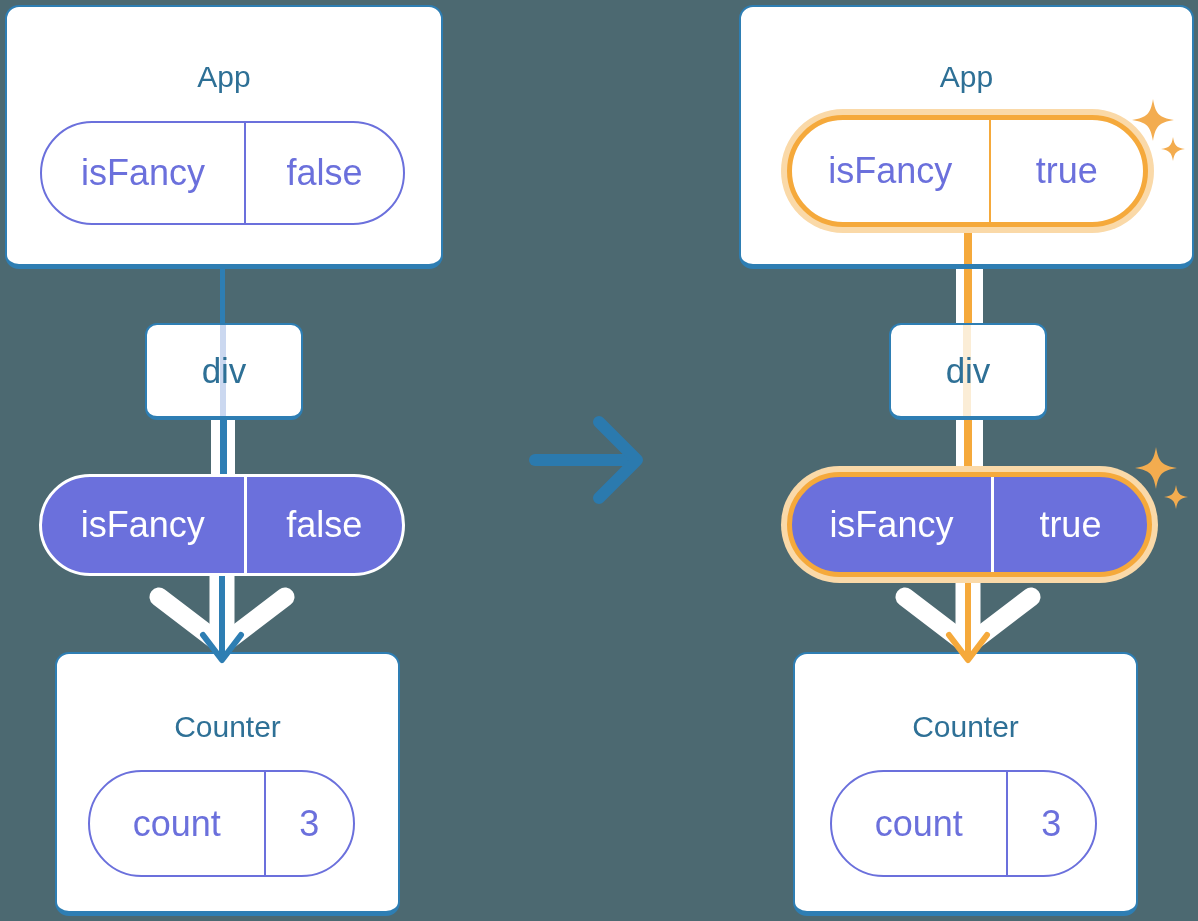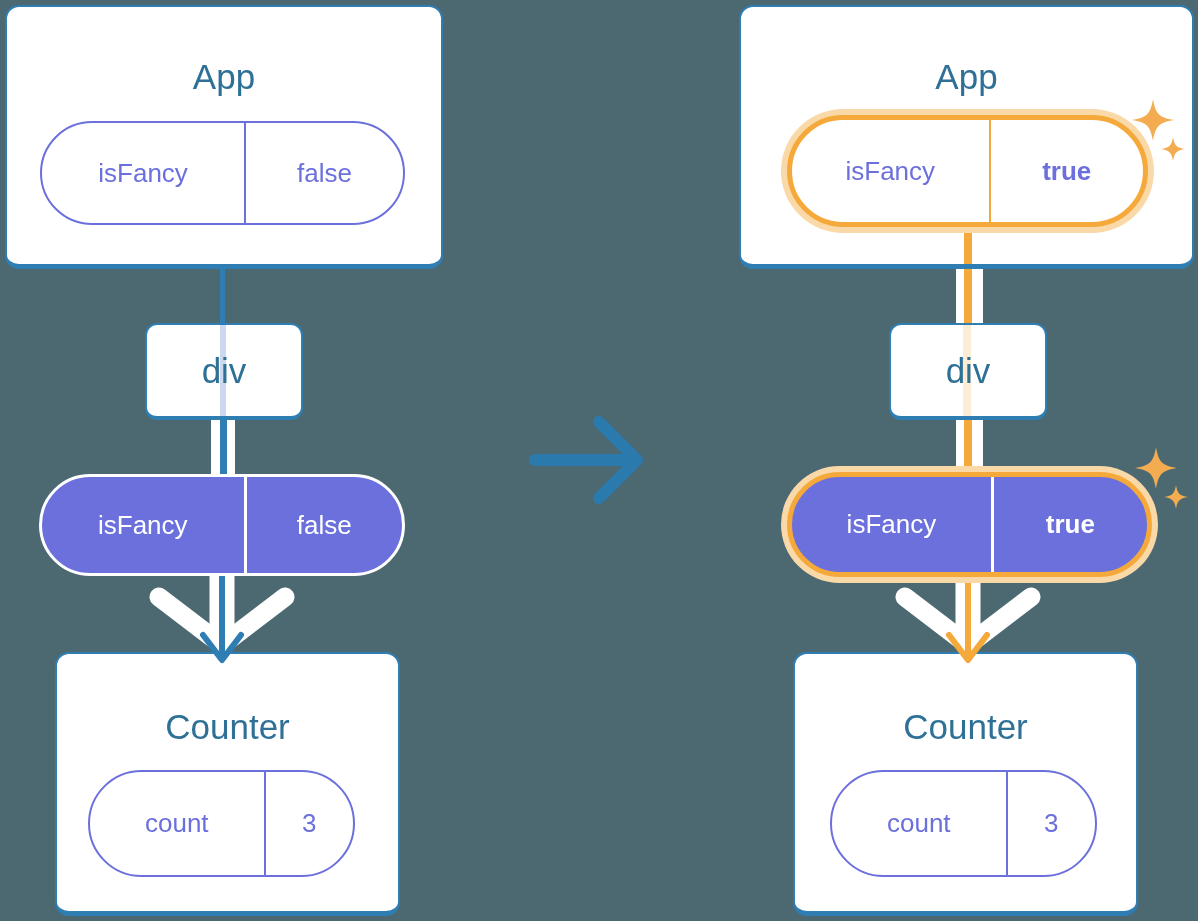--- a/index.html
+++ b/index.html
@@ -8,44 +8,44 @@
     font-family:"Liberation Sans", sans-serif;overflow:hidden;
   }
   
   .card{
     position:absolute;background:#fff;
     border:2px solid #2E7EB3;border-bottom-width:5px;
     border-radius:14px;box-sizing:border-box;z-index:2;
   }
   .card-title{
     position:absolute;left:0;right:0;text-align:center;
-    font-size:35px;font-weight:500;color:#2E7096;line-height:38px;
+    font-size:30px;font-weight:500;color:#2E7096;line-height:38px;
   }
   .div-label{
     position:absolute;inset:0;display:flex;align-items:center;justify-content:center;
     font-size:35px;font-weight:500;color:#2E7096;
   }
   
   .pill{
     position:absolute;border-radius:999px;box-sizing:border-box;
     display:grid;overflow:hidden;z-index:3;
   }
-  .pill .seg{display:flex;align-items:center;justify-content:center;font-size:26px;white-space:nowrap;}
+  .pill .seg{display:flex;align-items:center;justify-content:center;font-size:36px;white-space:nowrap;}
   .pill .divider{height:100%;}
   .cols-app{grid-template-columns:56% 2px 1fr;}
   .cols-pass{grid-template-columns:56% 3px 1fr;}
   .cols-count{grid-template-columns:66% 2px 1fr;text-align:center;}
   .pill-outline-purple{background:#fff;border:2px solid #6B70DC;color:#6B70DC;}
   .pill-solid-purple{background:#6B70DC;border:3px solid #fff;color:#fff;}
   .pill-outline-orange{background:#fff;border:5px solid #F5A93B;box-shadow:0 0 0 6px #FAD9A8;color:#6B70DC;}
   .pill-solid-orange{background:#6B70DC;border:5px solid #F5A93B;box-shadow:0 0 0 6px #FAD9A8;color:#fff;}
   .div-purple{background:#6B70DC;}
   .div-white{background:#fff;}
   .div-orange{background:#F5A93B;}
-  .bold{font-weight:700;}
+  .bold{font-weight:400;}
   
   .connector{position:absolute;z-index:1;}
   .line-blue{background:#2E7EB3;}
   .line-orange{background:#F5A93B;}
   .line-white{background:#fff;}
   .through-line{position:absolute;top:0;bottom:0;}
   .through-lavender{background:#CBD8F0;}
   .through-cream{background:#FBEDD6;}
   .arrow-svg{position:absolute;z-index:2;}
   .sparkles-svg{position:absolute;z-index:5;}

